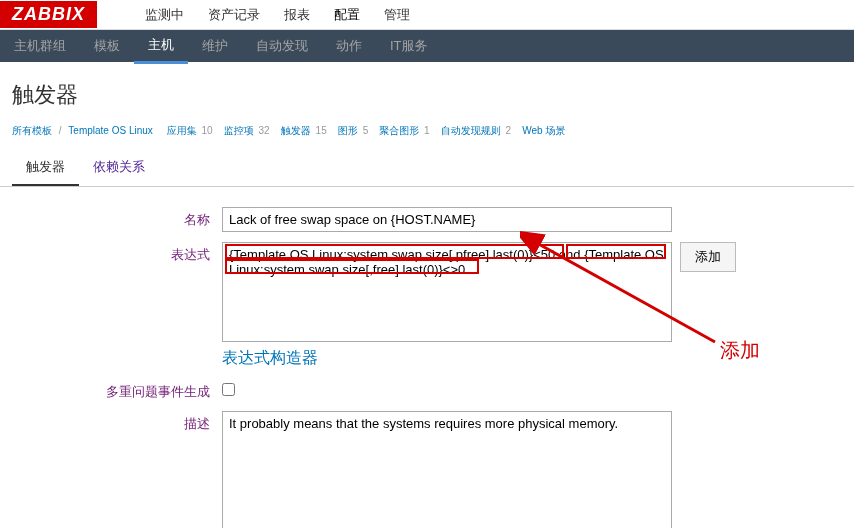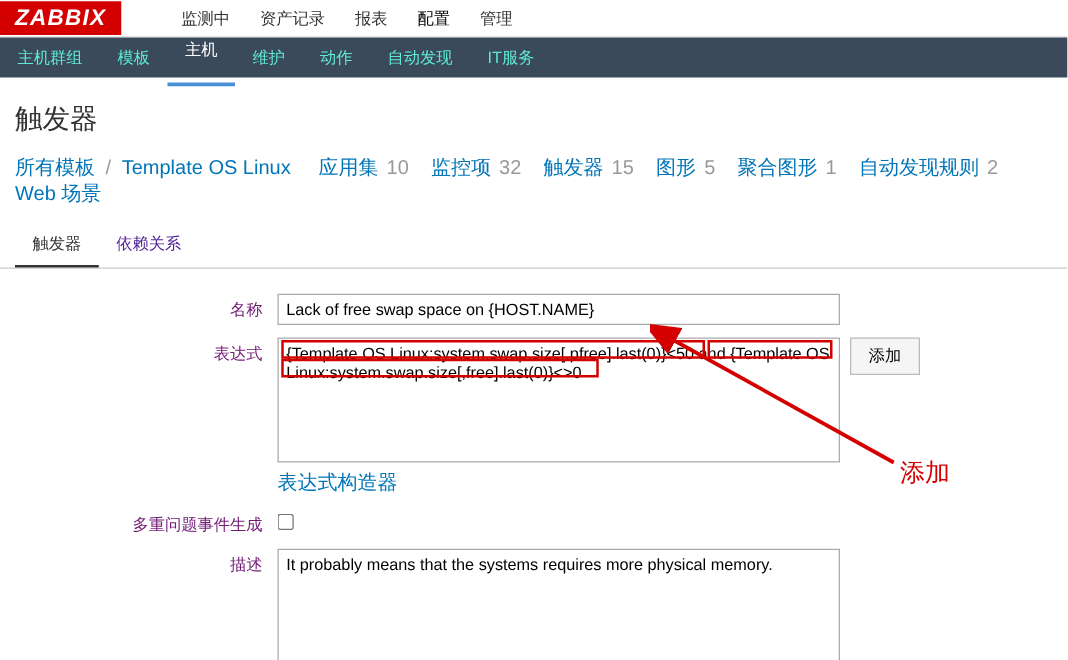--- a/index.html
+++ b/index.html
@@ -3,24 +3,24 @@
 <meta charset="utf-8">
 <style>
 * { margin: 0; padding: 0; box-sizing: border-box; }
 body { font-family: Arial, "Microsoft YaHei", sans-serif; font-size: 13px; color: #333; background: #fff; width: 854px; }
 .topbar { display: flex; align-items: center; background: #fff; border-bottom: 1px solid #ddd; height: 30px; gap: 21px; }
 .logo { background: #d40000; color: #fff; font-weight: bold; font-size: 18px; padding: 3px 12px; letter-spacing: 1px; font-style: italic; }
 .topmenu { display: flex; margin-left: 15px; align-items: flex-end; }
 .topmenu-item { padding: 6px 12px; color: #333; cursor: pointer; font-size: 13px; }
 .topmenu-item.active { color: #000; }
 .subbar { background: #3a4a5a; display: flex; height: 32px; align-items: center; }
-.subbar-item { color: #5eead4; padding: 8px 14px; cursor: pointer; font-size: 13px; }
-.subbar-item.active { color: #fff; border-bottom: 3px solid #4a90d9; padding-bottom: 17px; }
+.subbar-item { color: #a3a3a3; padding: 8px 14px; cursor: pointer; font-size: 13px; }
+.subbar-item.active { color: #fff; border-bottom: 3px solid #4a90d9; padding-bottom: 7px; }
 .page-title { font-size: 22px; color: #333; padding: 18px 12px 14px; font-weight: normal; }
-.breadcrumb { padding: 0 12px 12px; font-size: 16px; }
+.breadcrumb { padding: 0 12px 12px; font-size: 10px; }
 .breadcrumb a { color: #0275b8; text-decoration: none; }
 .breadcrumb .sep { color: #999; margin: 0 4px; }
 .breadcrumb .count { color: #999; margin-left: 2px; }
 .breadcrumb .active-link { color: #0275b8; }
 .tabs { display: flex; border-bottom: 1px solid #ccc; padding-left: 12px; }
 .tab { padding: 8px 14px; color: #4c1d95; cursor: pointer; font-size: 13px; }
 .tab.active { color: #333; border-bottom: 2px solid #333; }
 .form { padding: 20px 12px; }
 .form-row { display: flex; margin-bottom: 10px; align-items: flex-start; }
 .form-label { width: 210px; text-align: right; padding-right: 12px; color: #701a75; padding-top: 4px; font-size: 13px; }
@@ -50,22 +50,22 @@
     <div class="topmenu-item active">配置</div>
     <div class="topmenu-item">管理</div>
   </div>
 </div>
 
 <div class="subbar">
   <div class="subbar-item">主机群组</div>
   <div class="subbar-item">模板</div>
   <div class="subbar-item active">主机</div>
   <div class="subbar-item">维护</div>
+  <div class="subbar-item">自动发现</div>
   <div class="subbar-item">动作</div>
-  <div class="subbar-item">自动发现</div>
   <div class="subbar-item">IT服务</div>
 </div>
 
 <h1 class="page-title">触发器</h1>
 
 <div class="breadcrumb">
   <a>所有模板</a>
   <span class="sep">/</span>
   <a>Template OS Linux</a>
   &nbsp;&nbsp;&nbsp;

